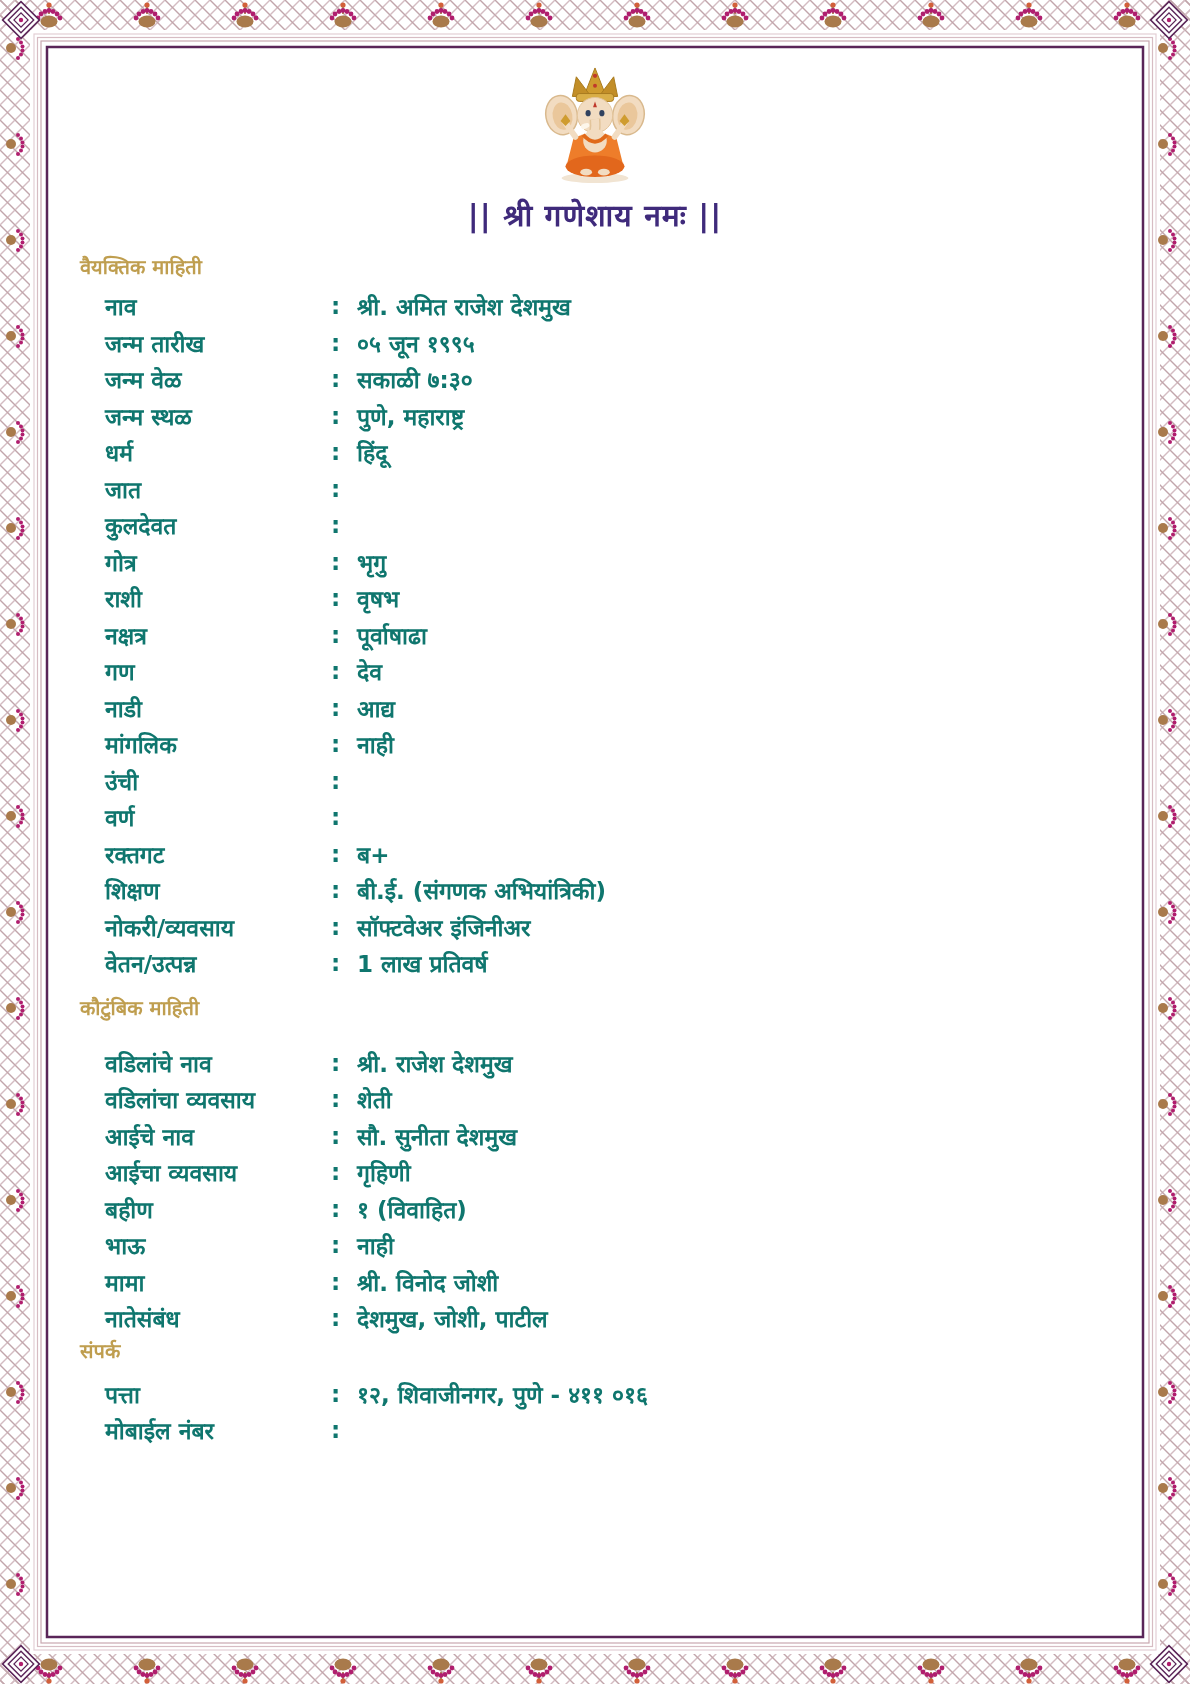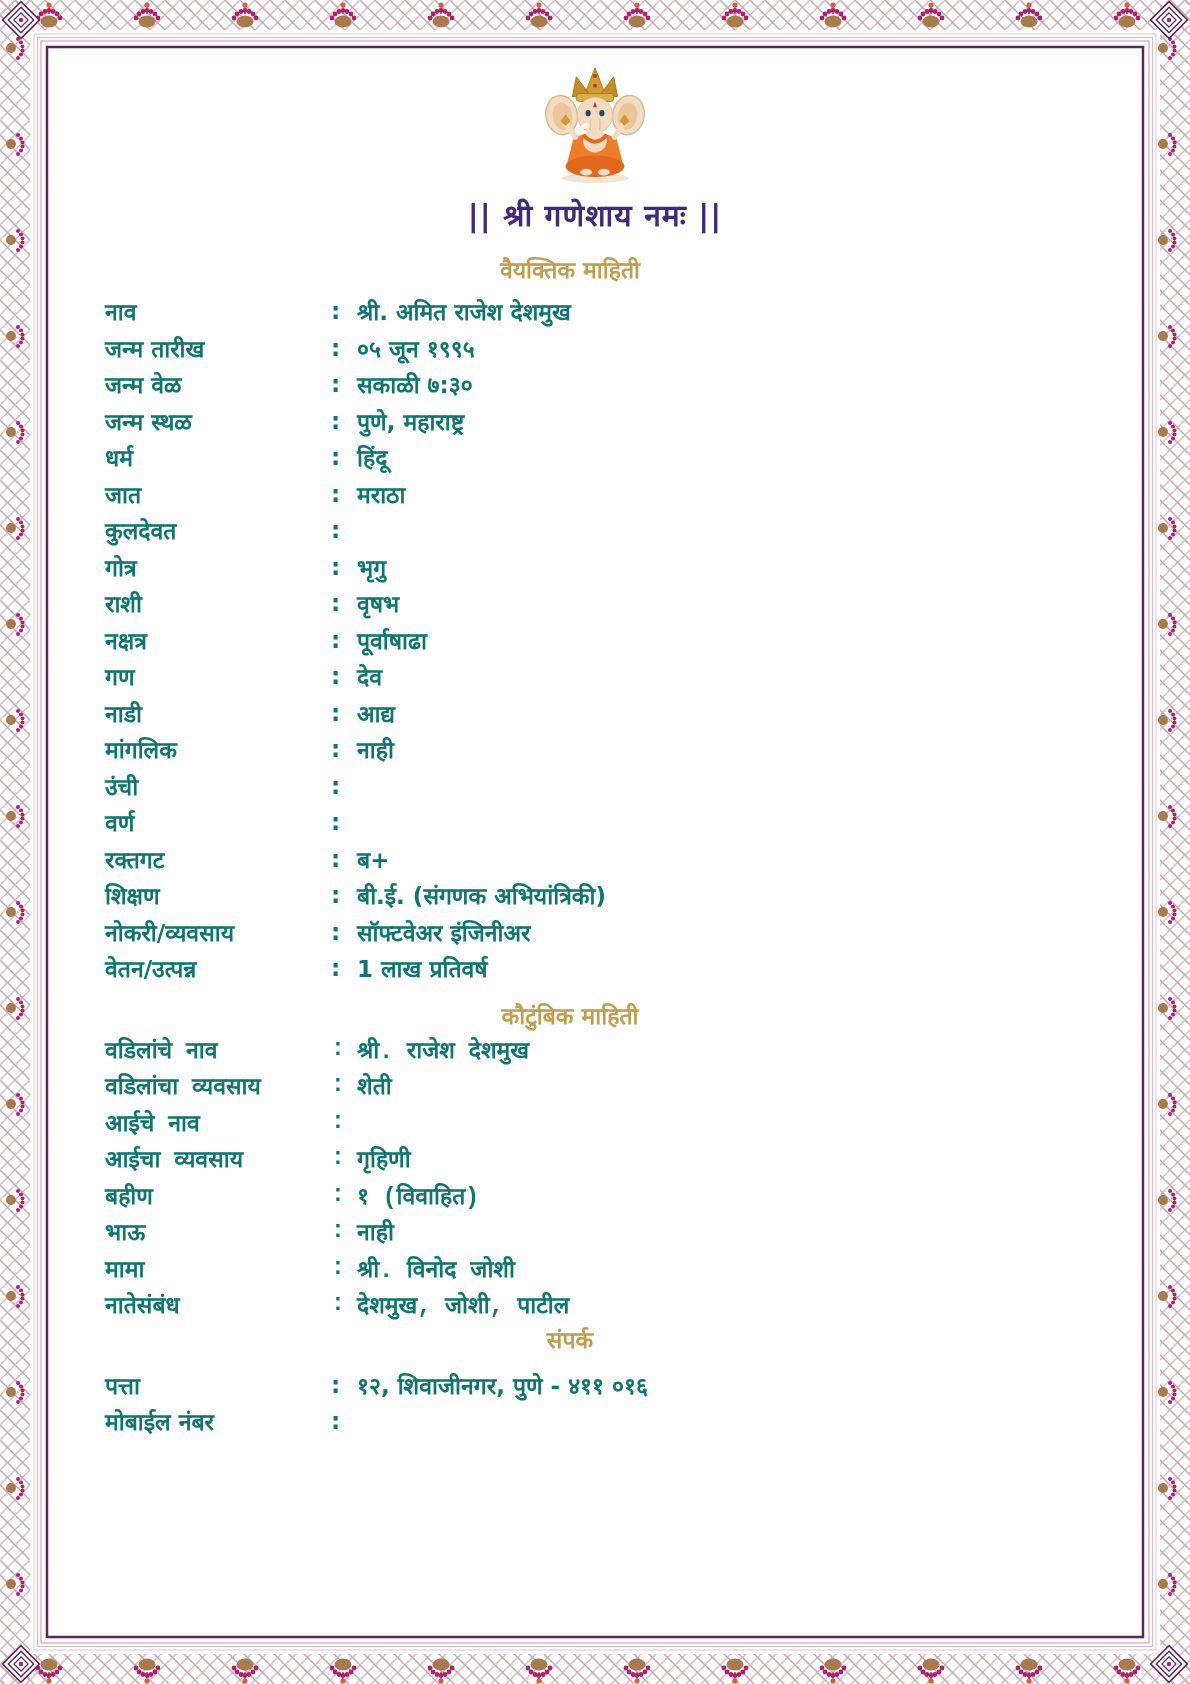--- a/index.html
+++ b/index.html
@@ -12,28 +12,28 @@
   }
   .border-svg{position:absolute;left:0;top:0;}
   .content{position:absolute;left:105px;right:105px;top:0;padding-top:64px;}
   .head{text-align:center;}
   .ganesha{display:inline-block;}
   .title{
     margin-top:4px;text-align:center;
     font-size:30px;font-weight:700;color:#3f2a7b;letter-spacing:1px;
   }
   .sec-title{
-    text-align:center;font-size:23px;font-weight:700;color:#bf9e4f;
+    text-align:left;font-size:20px;font-weight:700;color:#bf9e4f;
     transform:translateX(-25px);
   }
   .sec-title.t1{margin-top:18px;}
   .sec-title.t2{margin-top:12px;}
   .sec-title.t3{}
   .rows{margin-top:8px;}
-  .rows.r2{margin-top:0;font-family:Liberation Mono, monospace;}
+  .rows.r2{margin-top:24px;}
   .rows.r3{margin-top:12px;}
   .row{display:flex;align-items:center;height:36.5px;font-size:23px;font-weight:600;color:#0f766e;}
   .lbl{width:226px;flex:none;}
   .colon{width:26px;flex:none;}
   .val{flex:1;}
 </style>
 </head>
 <body>
 
 <div class="page">
@@ -192,21 +192,20 @@
             <div class="val">पुणे, महाराष्ट्र</div>
           </div>
           <div class="row">
             <div class="lbl">धर्म</div>
             <div class="colon">:</div>
             <div class="val">हिंदू</div>
           </div>
           <div class="row">
             <div class="lbl">जात</div>
             <div class="colon">:</div>
-            <div class="val">मराठा</div>
           </div>
           <div class="row">
             <div class="lbl">कुलदेवत</div>
             <div class="colon">:</div>
           </div>
           <div class="row">
             <div class="lbl">गोत्र</div>
             <div class="colon">:</div>
             <div class="val">भृगु</div>
           </div>
@@ -275,20 +274,21 @@
             <div class="val">श्री. राजेश देशमुख</div>
           </div>
           <div class="row">
             <div class="lbl">वडिलांचा व्यवसाय</div>
             <div class="colon">:</div>
             <div class="val">शेती</div>
           </div>
           <div class="row">
             <div class="lbl">आईचे नाव</div>
             <div class="colon">:</div>
+            <div class="val">सौ. सुनीता देशमुख</div>
           </div>
           <div class="row">
             <div class="lbl">आईचा व्यवसाय</div>
             <div class="colon">:</div>
             <div class="val">गृहिणी</div>
           </div>
           <div class="row">
             <div class="lbl">बहीण</div>
             <div class="colon">:</div>
             <div class="val">१ (विवाहित)</div>

